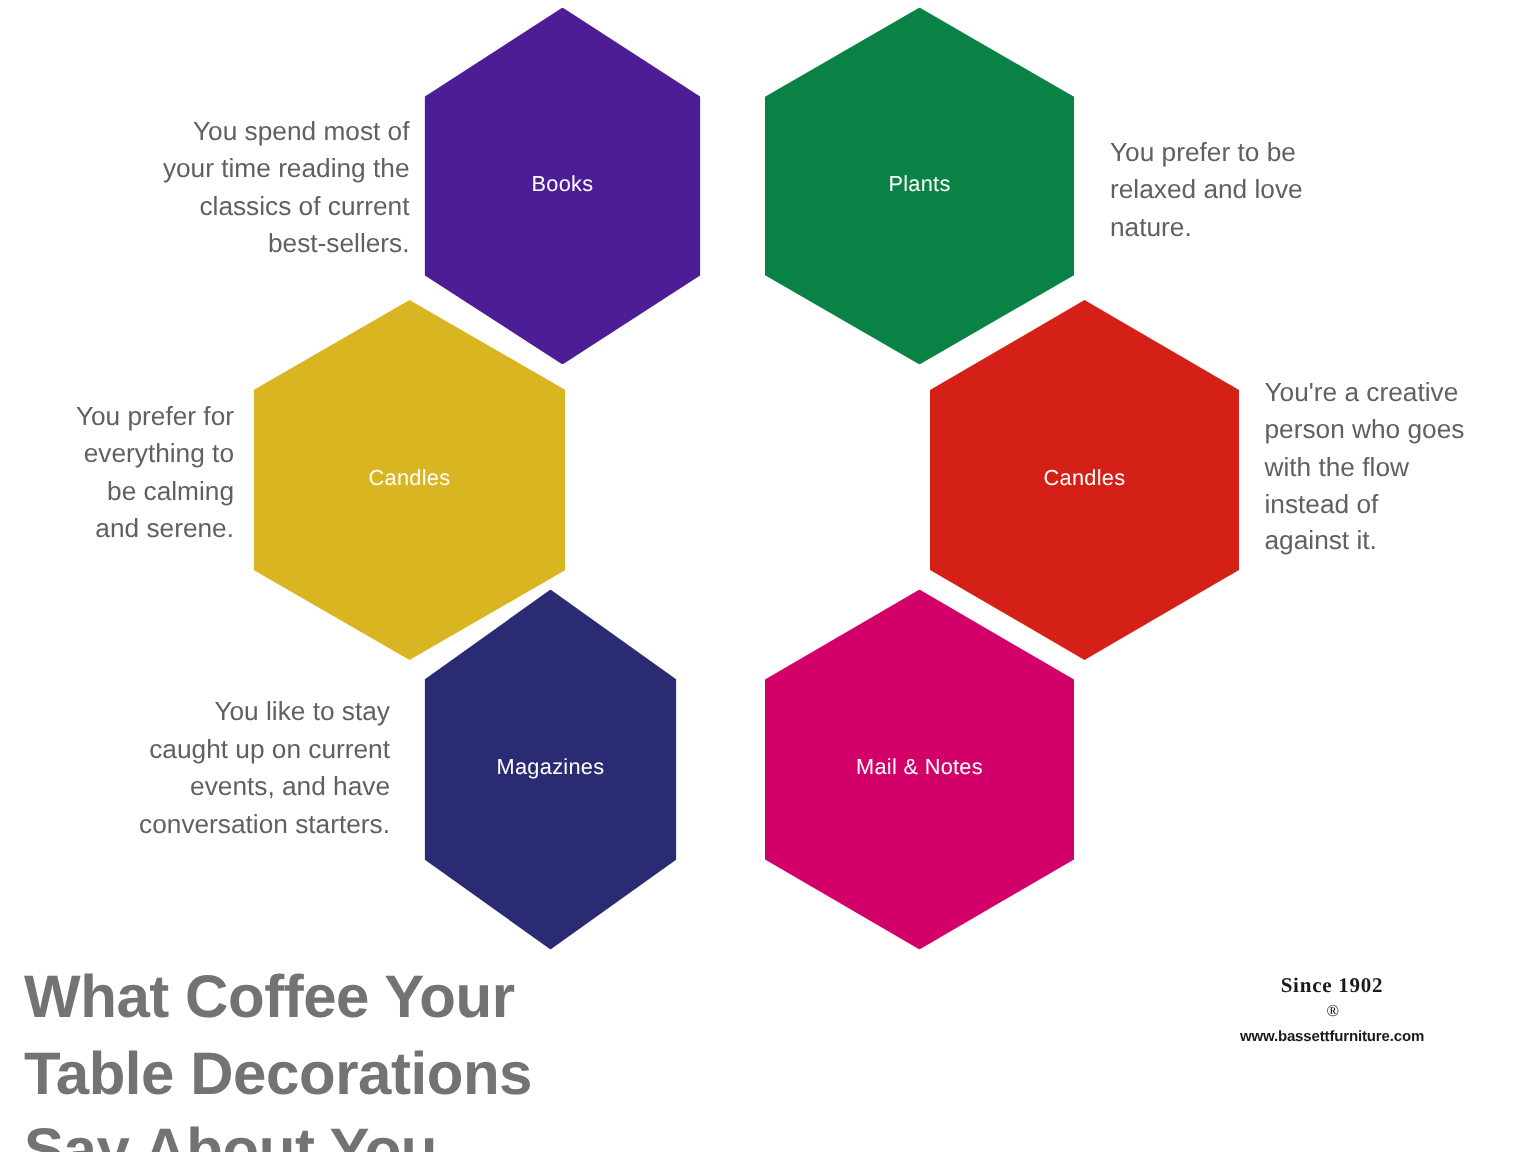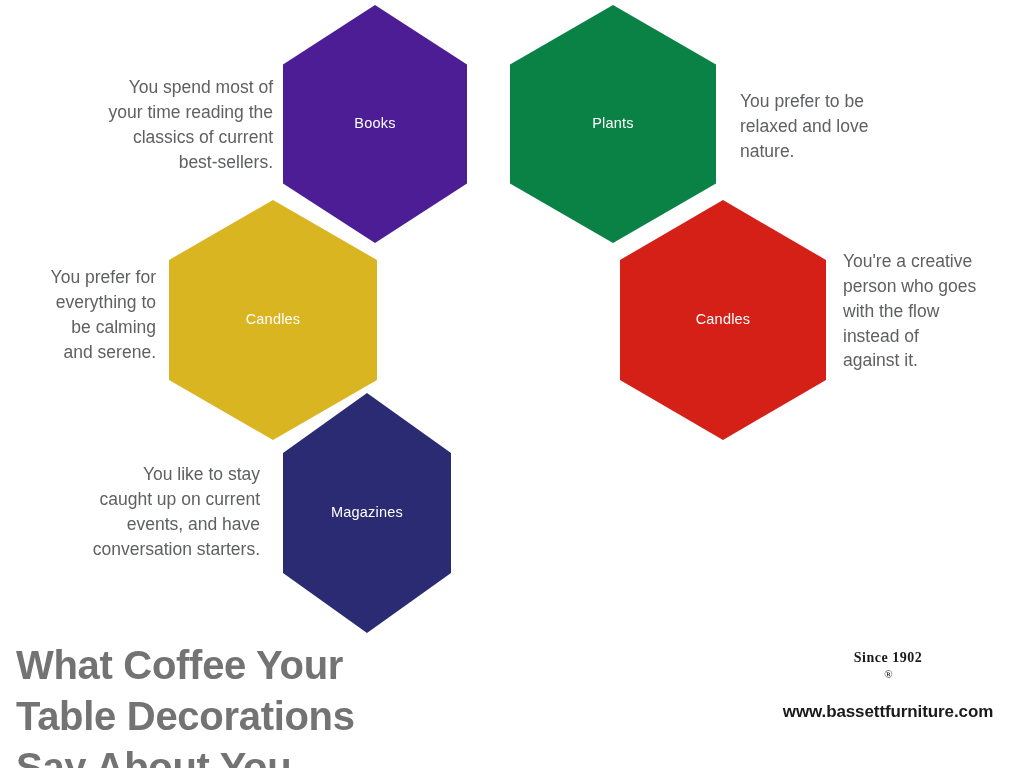--- a/index.html
+++ b/index.html
@@ -98,25 +98,25 @@
     letter-spacing:-1px;
   }
   #logo-reg {
     font-family:"Liberation Serif", serif;
     font-size:11px;
     color:#111111;
     margin-top:6px;
     margin-left:1px;
   }
   #logo-url {
-    font-size:17px;
+    font-size:10px;
     font-weight:bold;
     color:#1a1a1a;
     letter-spacing:-0.1px;
-    margin-top:22px;
+    margin-top:6px;
   }
 </style>
 </head>
 <body>
 
 <div id="stage">
 
   <div class="hex" style="left:283px; top:5px; width:184px; height:238px; background:#4c1d95;">
     <span class="hex-label">Books</span>
   </div>
@@ -150,20 +150,23 @@
 against it.</div>
 
   <div class="hex" style="left:283px; top:393px; width:168px; height:240px; background:#2B2B73;">
     <span class="hex-label">Magazines</span>
   </div>
   <div class="desc left" style="left:40px; top:462px; width:220px;">You like to stay
 caught up on current
 events, and have
 conversation starters.</div>
 
+  <div class="hex" style="left:510px; top:393px; width:206px; height:240px; background:#D4006A;">
+    <span class="hex-label">Mail &amp; Notes</span>
+  </div>
 
 
   <div id="bottom-headline">What Coffee Your
 Table Decorations
 Say About You.</div>
 
   <div id="logo-block">
     <div id="logo-since">Since 1902</div>
     <div id="logo-wordmark-row">
       <div id="logo-reg">®</div>

